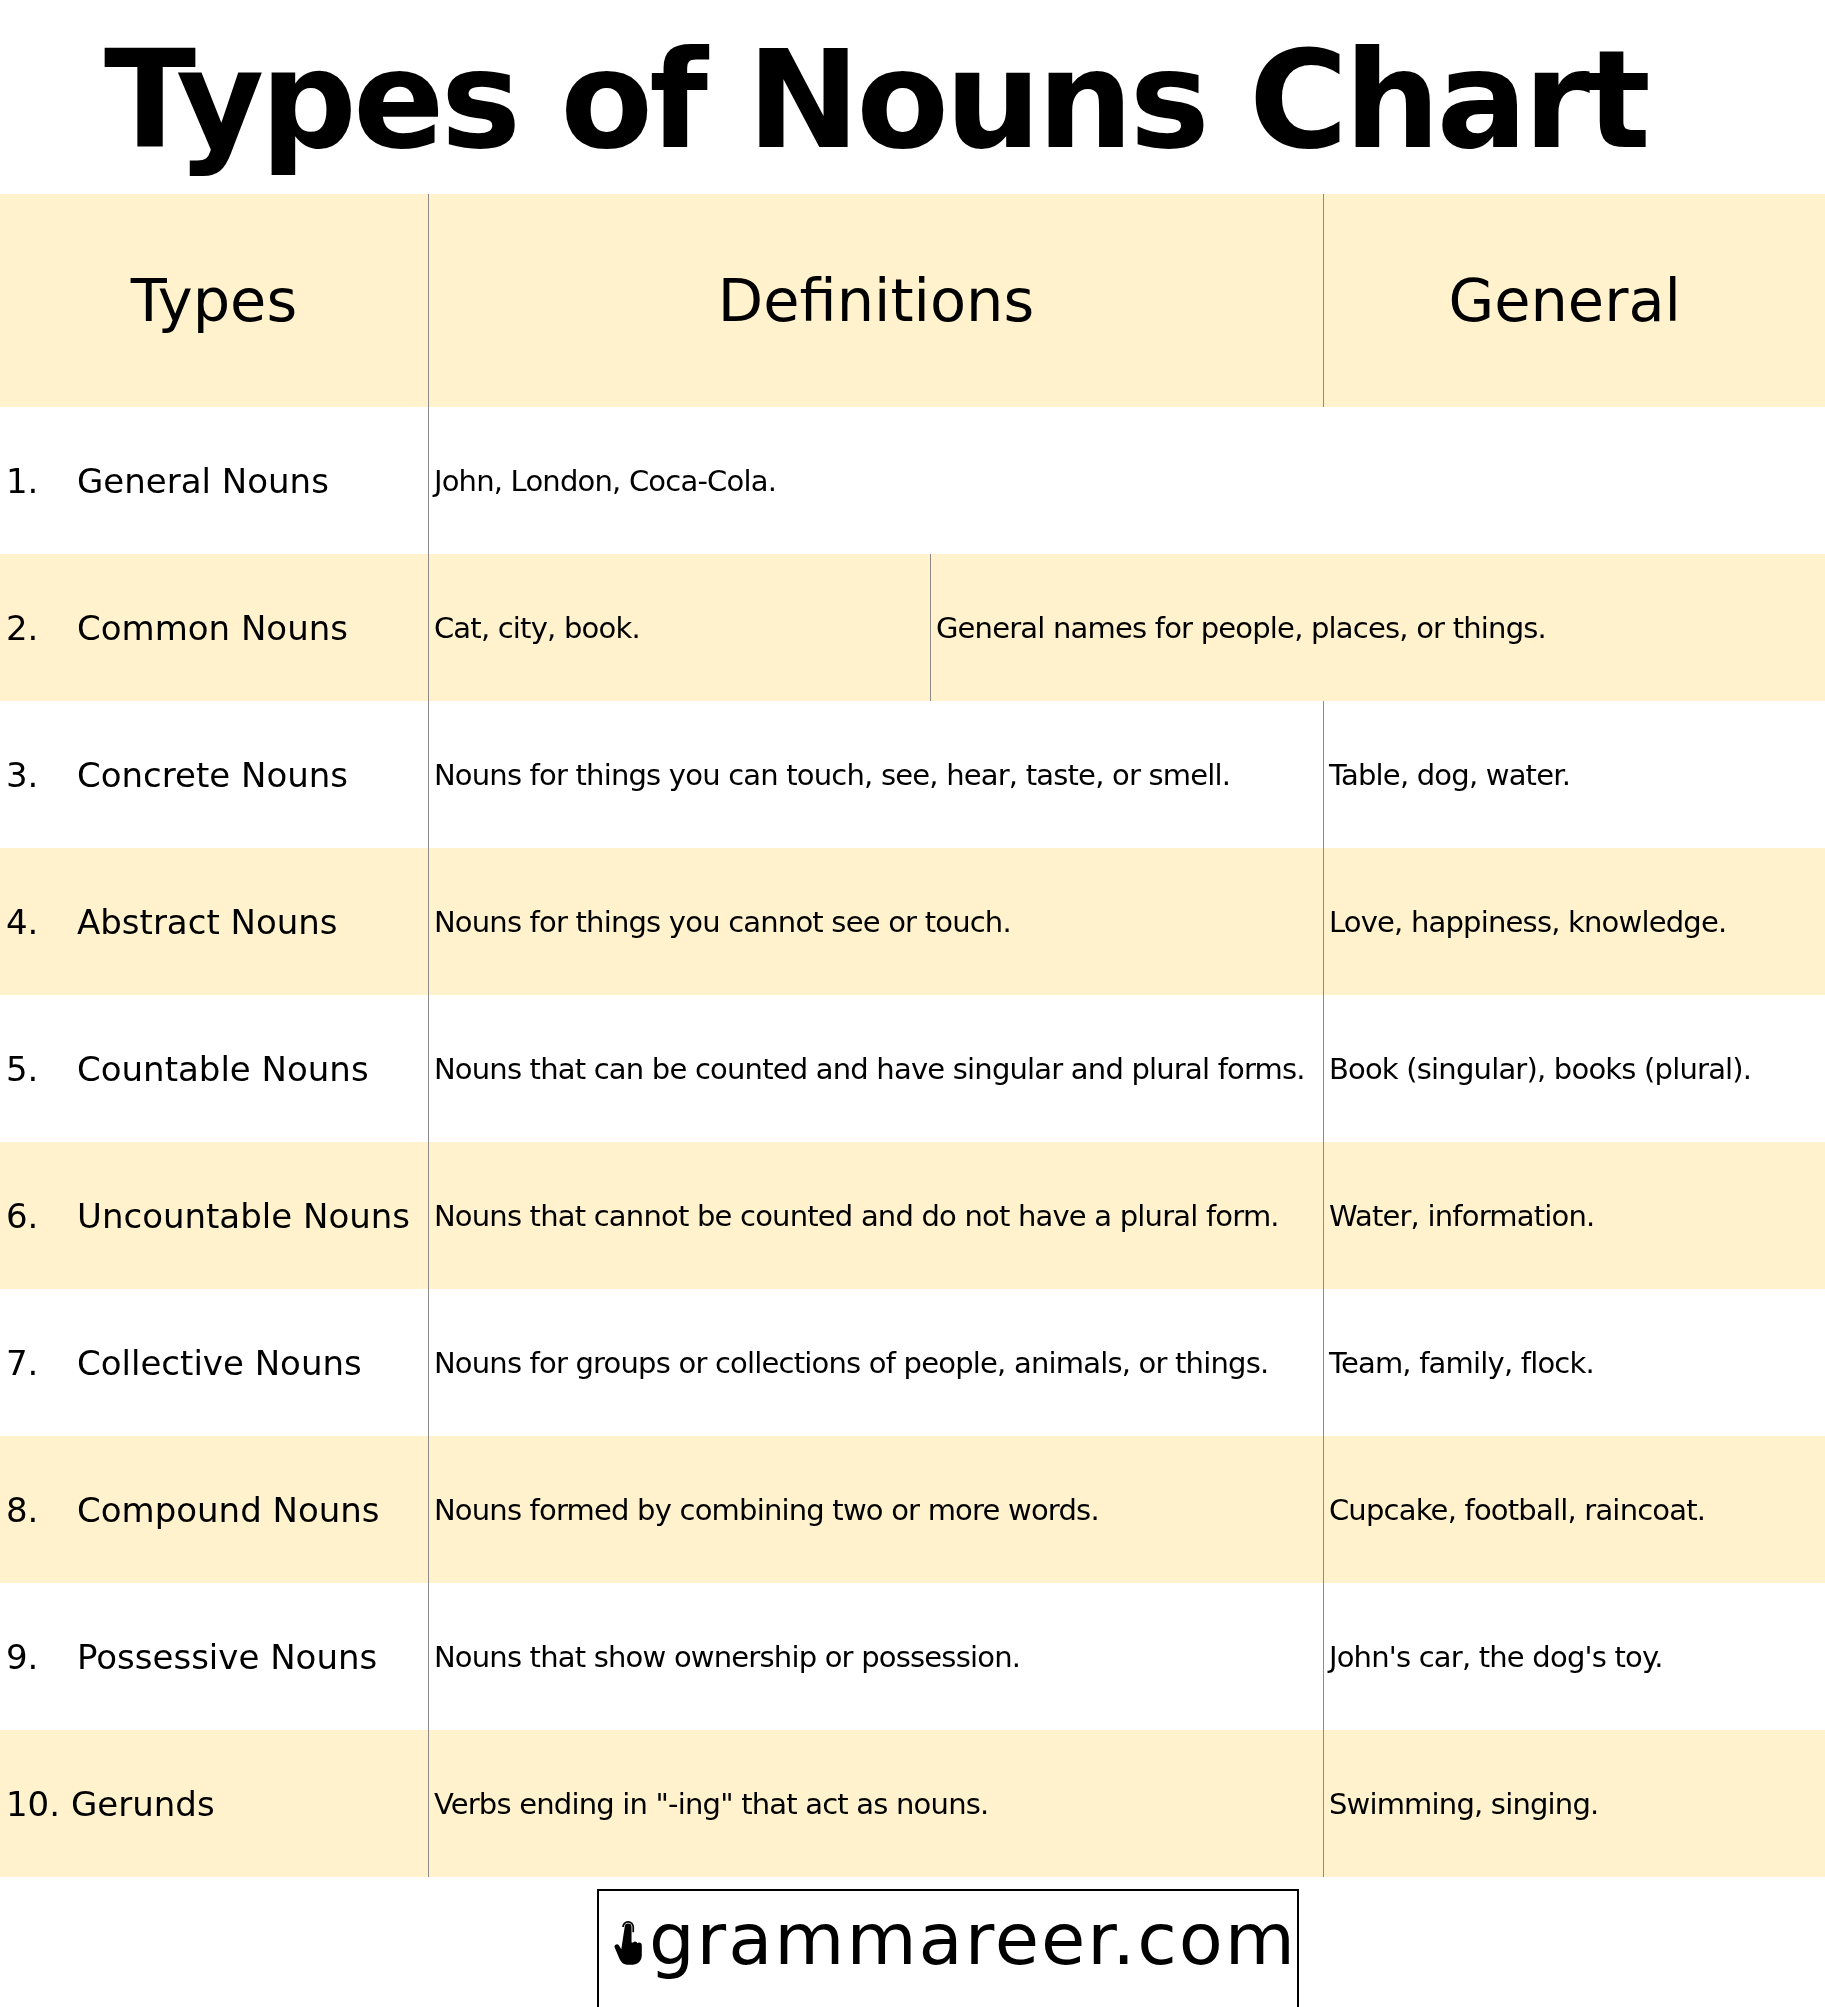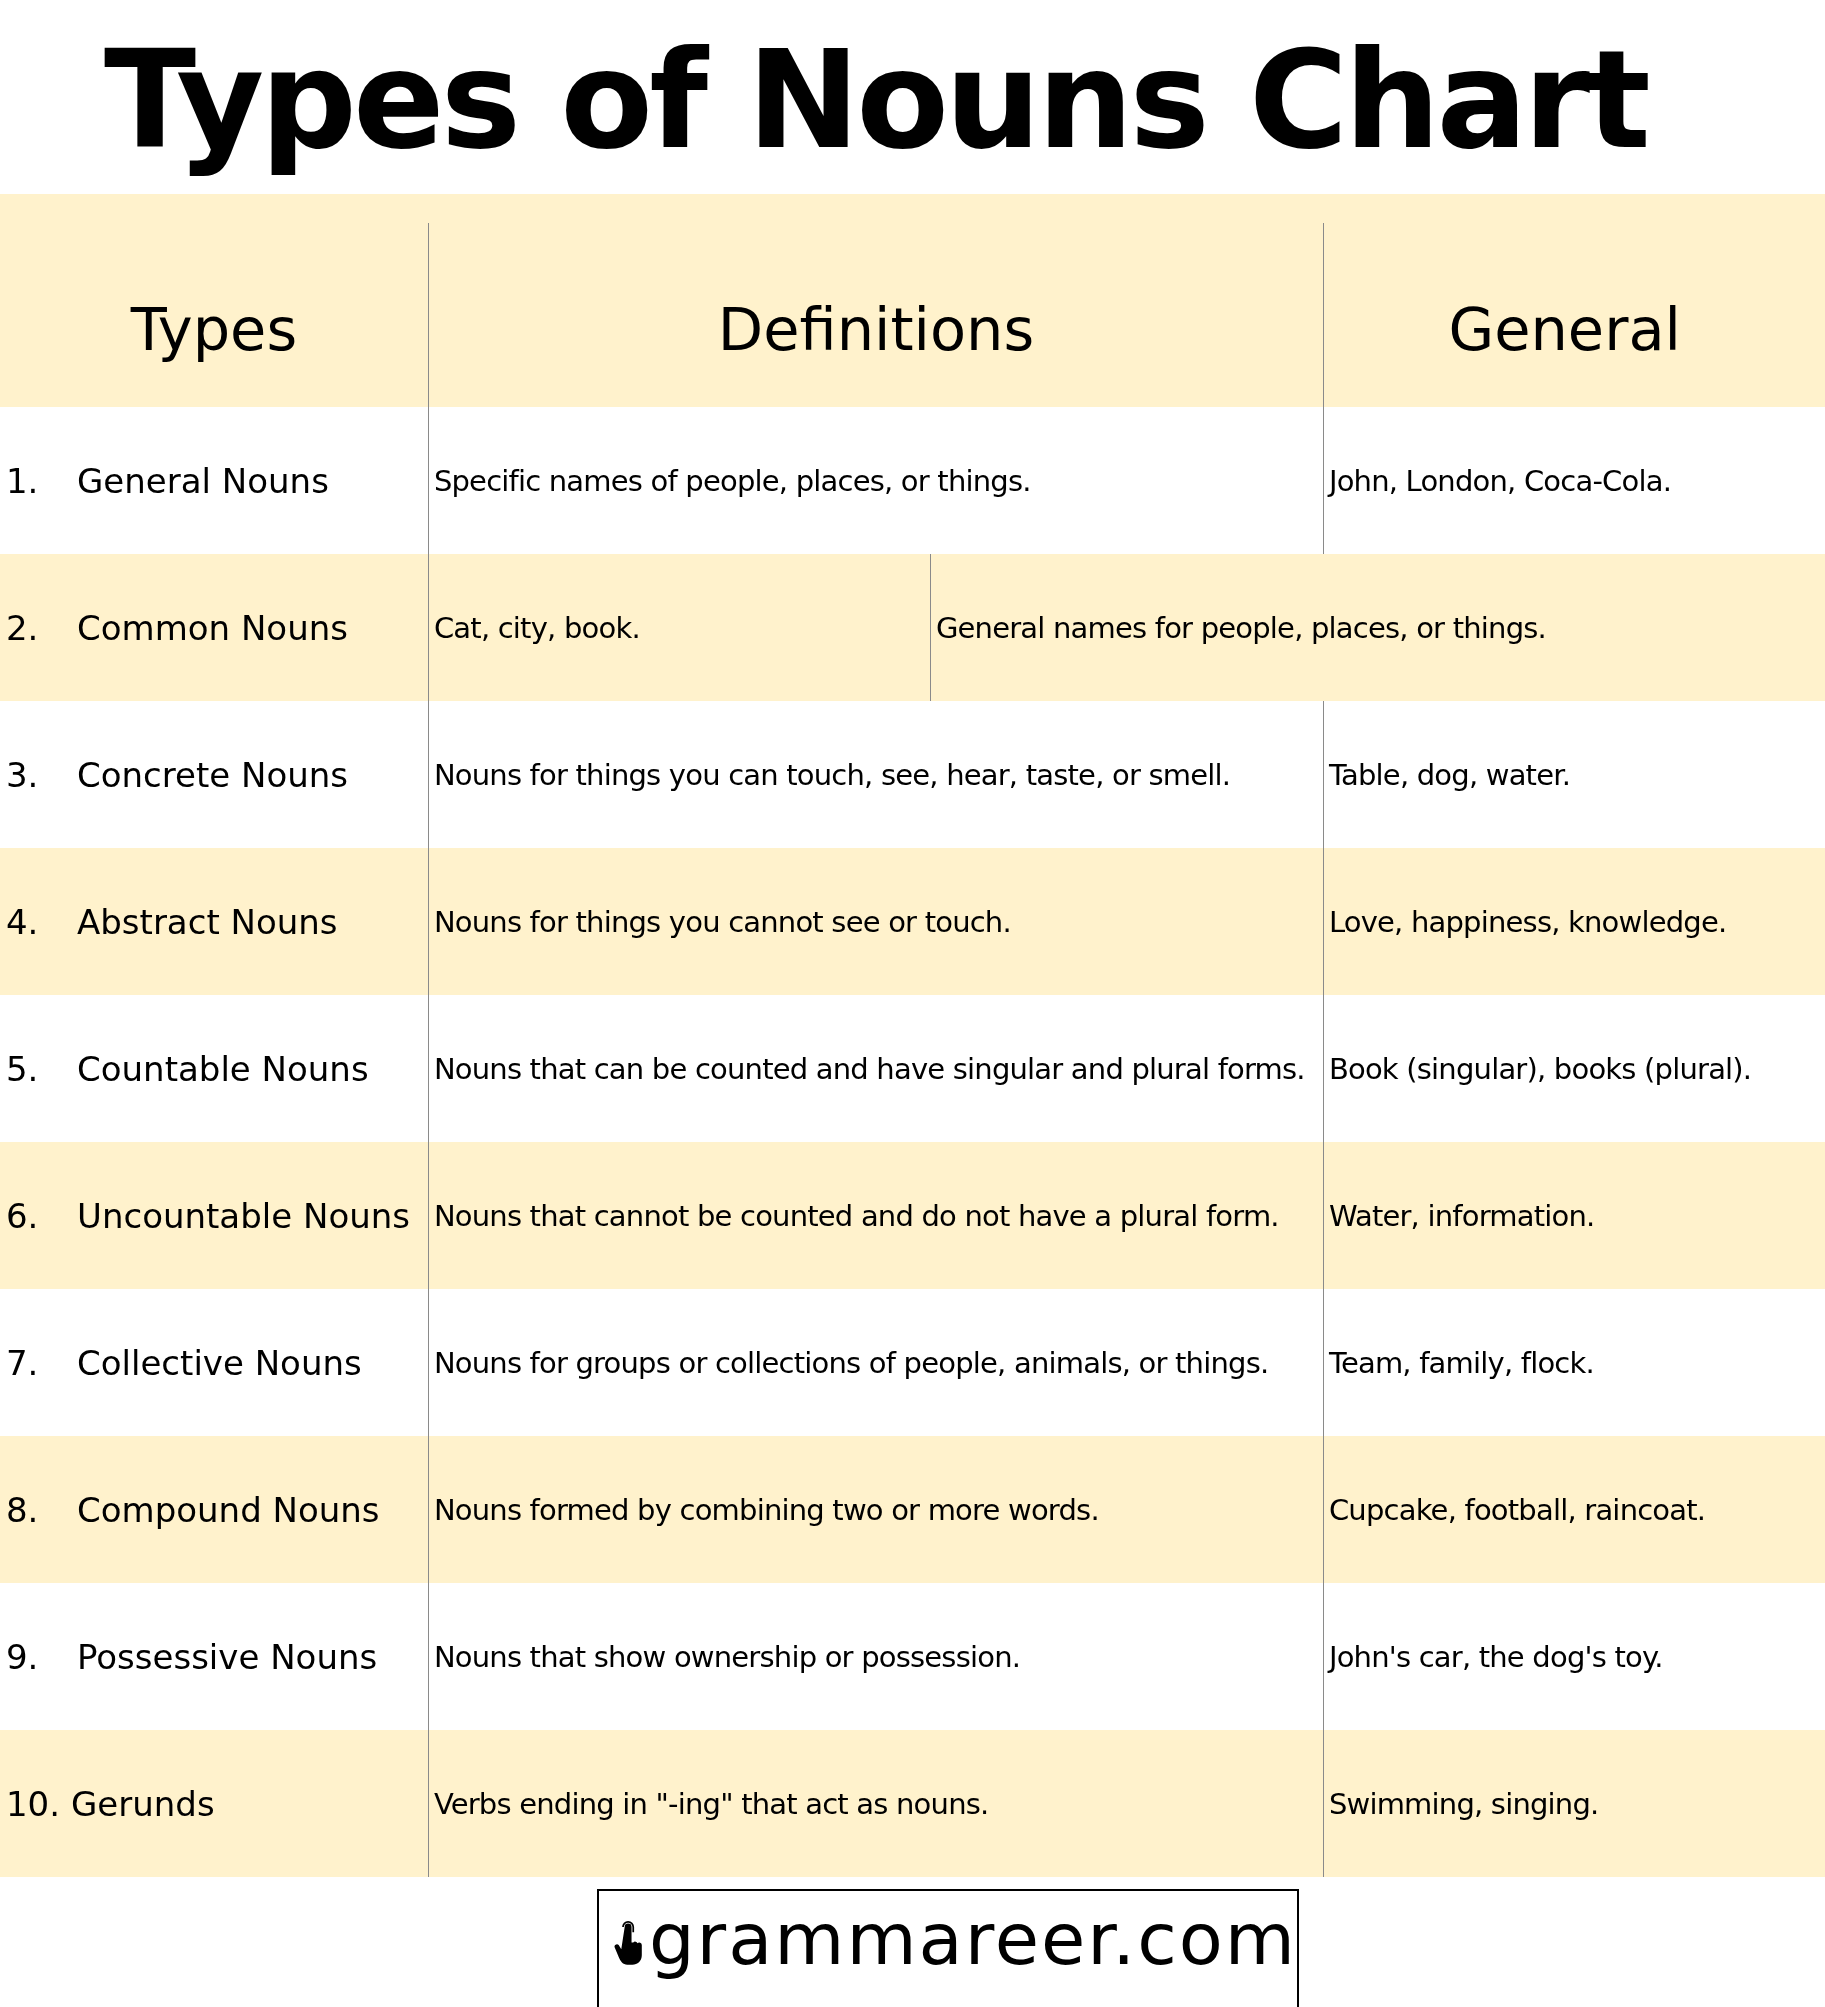--- a/index.html
+++ b/index.html
@@ -16,21 +16,21 @@
   .row { position: relative; display: flex; width: 1825px; height: 147px; }
   .row.header { height: 213px; background: #FFF2CC; }
   .row.shaded { background: #FFF2CC; }
   .row.plain { background: #ffffff; }
 
   .cell { position: relative; height: 100%; display: flex; align-items: center; }
   .col-type { width: 428px; }
   .col-def { width: 895px; border-left: 1.5px solid #8a8a8a; }
   .col-ex { width: 502px; border-left: 1.5px solid #8a8a8a; }
 
-  .header .cell { justify-content: center; font-family: "DejaVu Sans", sans-serif; font-size: 59px; margin-top: 29px; }
+  .header .cell { justify-content: center; font-family: "DejaVu Sans", sans-serif; font-size: 59px; }
   .header .col-ex { padding-right: 19.6px; }
 
   .num { position: absolute; left: 5.9px; font-size: 34px; font-family: "DejaVu Sans", sans-serif; }
   .type-name { position: absolute; left: 77px; font-size: 34px; font-family: "DejaVu Sans", sans-serif; white-space: nowrap; }
   .type-name.wide { left: 71px; }
   .def, .ex { padding-left: 4.9px; font-size: 29px; font-family: "DejaVu Sans", sans-serif; letter-spacing: -0.8px; white-space: nowrap; }
 
   .footer-box {
     position: absolute; left: 597px; top: 1889px; width: 702px; height: 123px;
     border: 2px solid #000; display: flex; align-items: flex-start; padding-left: 11.8px; padding-top: 3.9px;
@@ -47,23 +47,20 @@
   <div class="row header">
     <div class="cell col-type">Types</div>
     <div class="cell col-def">Definitions</div>
     <div class="cell col-ex">General</div>
   </div>
 
   <div class="row plain">
     <div class="cell col-type">
         <span class="num">1.</span>
         <span class="type-name">General Nouns</span>
-      </div>
-    <div class="cell col-def">
-        <span class="def">Specific names of people, places, or things.</span>
       </div>
     <div class="cell col-ex">
         <span class="ex">John, London, Coca-Cola.</span>
       </div>
   </div>
   <div class="row shaded">
     <div class="cell col-type">
         <span class="num">2.</span>
         <span class="type-name">Common Nouns</span>
       </div>

